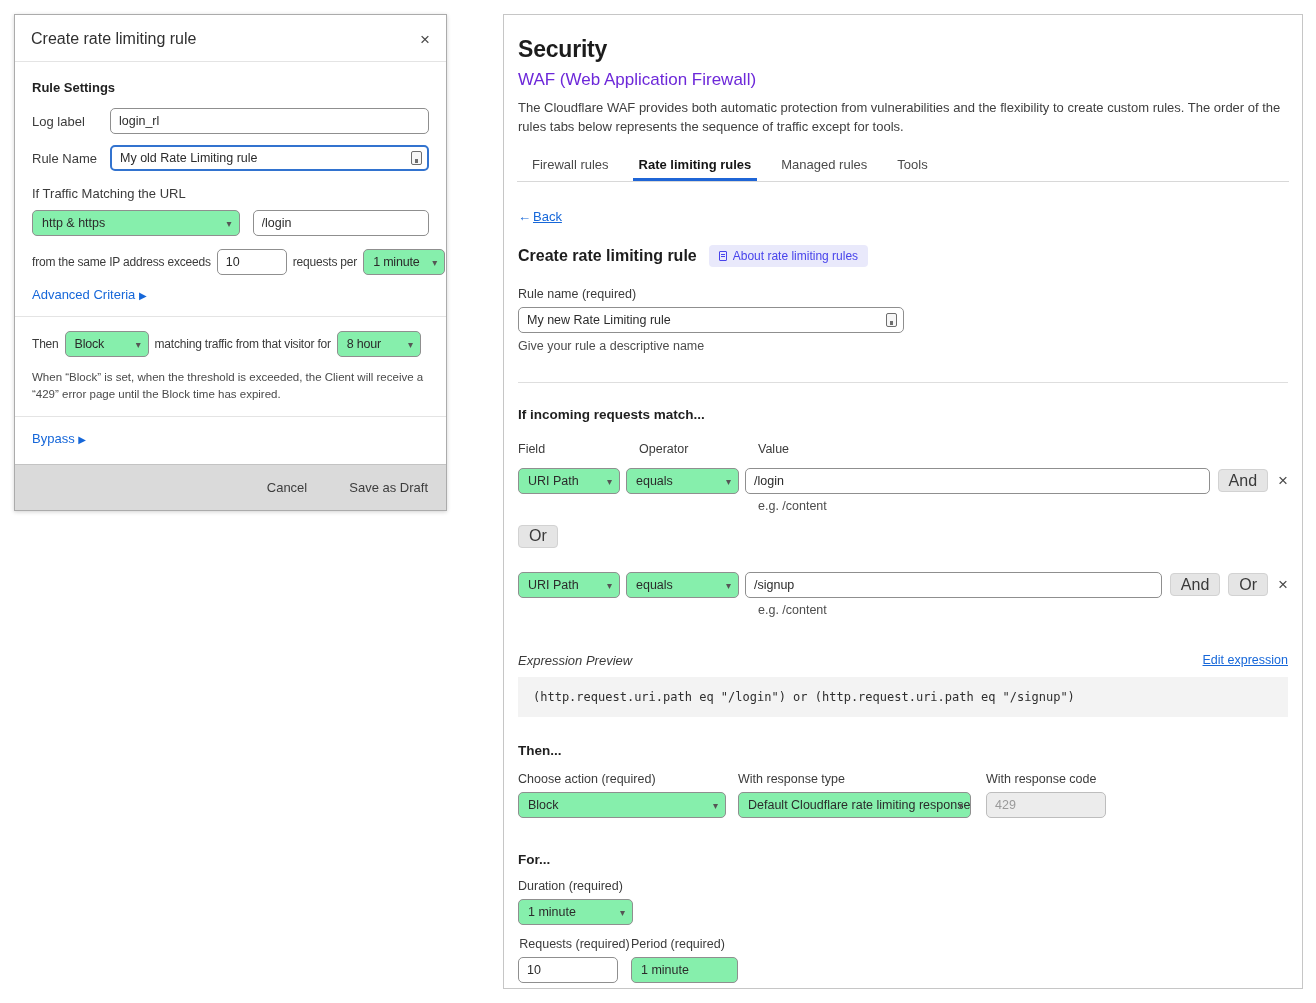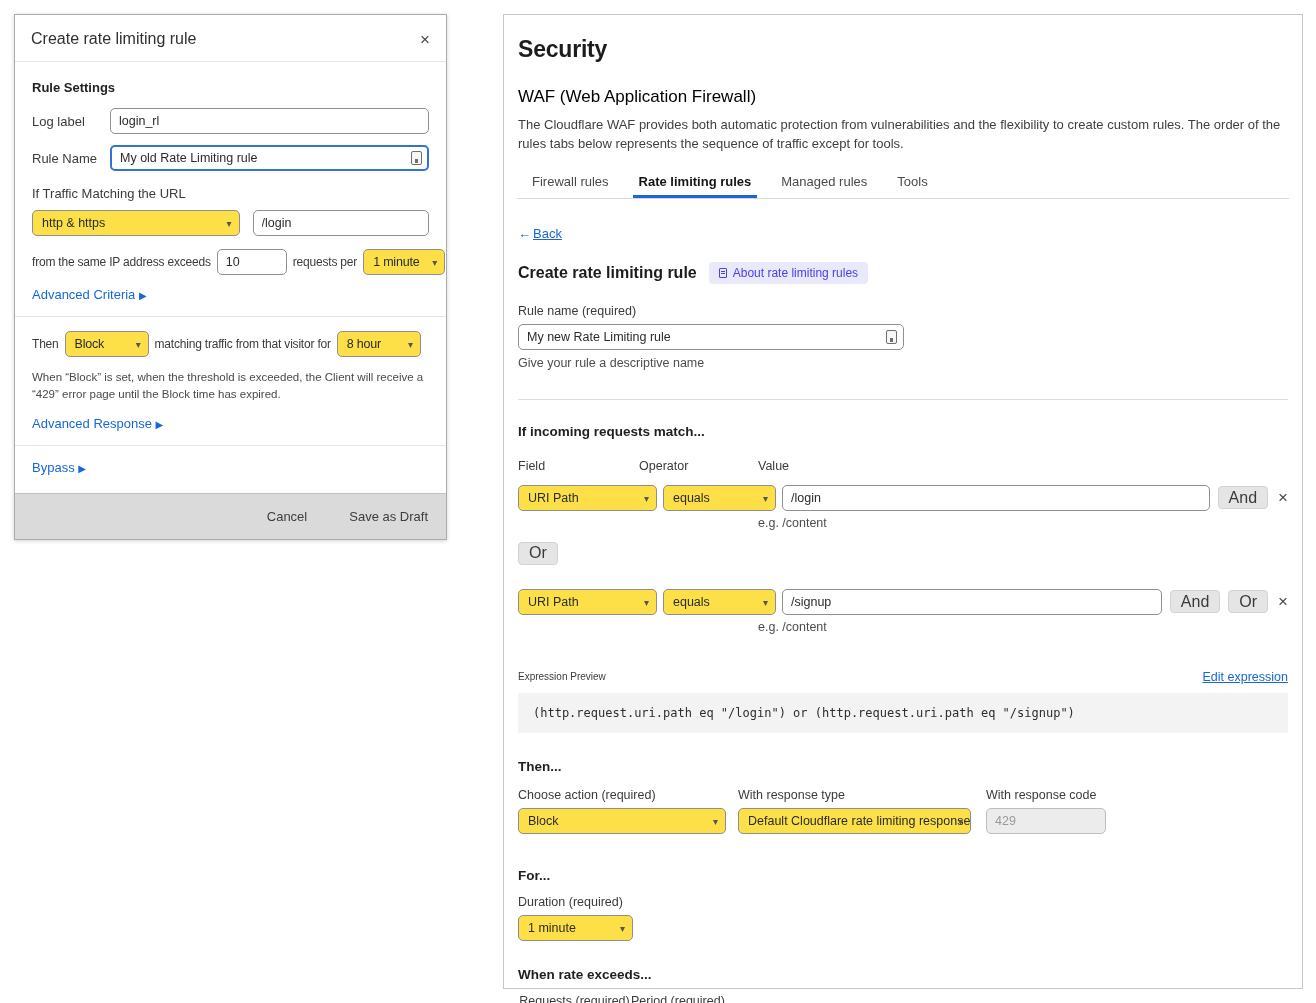--- a/index.html
+++ b/index.html
@@ -1,20 +1,20 @@
 <!DOCTYPE html>
 <html><head>
 <meta charset="utf-8">
 <style>
   * { margin:0; padding:0; box-sizing:border-box; }
   html,body { width:1316px; height:1003px; background:#fff; font-family:"Liberation Sans","DejaVu Sans",sans-serif; color:#222; }
   .stage { position:relative; width:1316px; height:1003px; background:#fff; overflow:hidden; }
 
   
-  .sel { position:relative; height:26px; border:1px solid #8f8f8f; border-radius:5px; background:#fde047;
+  .sel { position:relative; height:26px; border:1px solid #8f8f8f; border-radius:5px; background:#86efac;
          display:flex; align-items:center; padding:0 20px 0 9px; font-size:12.5px; color:#2b2b2b; white-space:nowrap; cursor:pointer; }
   .sel .arr { position:absolute; right:7px; top:50%; transform:translateY(-50%); font-size:10px; color:#555; }
   .txt { height:26px; border:1px solid #8f8f8f; border-radius:5px; background:#fff; font-size:12.5px; color:#2b2b2b;
          padding:0 8px; font-family:inherit; width:100%; }
   .txt:disabled { background:#ececec; border-color:#bdbdbd; color:#9a9a9a; }
   .ghost-btn { height:23px; padding:0 10px; background:#e5e5e5; border:1px solid #d2d2d2; border-radius:4px;
                font-size:16px; color:#3a3a3a; display:inline-flex; align-items:center; cursor:pointer; }
   .xicon { font-size:17px; color:#4a4a4a; cursor:pointer; line-height:1; }
   .link { color:#1667d9; text-decoration:none; cursor:pointer; }
   .lbl { font-size:12.5px; color:#3b3b3b; }
@@ -42,21 +42,21 @@
   .dlg-hr { border:none; border-top:1px solid #e4e4e4; margin:0 -17px 14px; }
   .note { font-size:11.5px; color:#4a4a4a; line-height:1.5; margin:2px 0 12px; }
   .dlg-foot { margin-top:4px; background:#dadada; border-top:1px solid #c3c3c3; padding:15px 18px;
               display:flex; justify-content:flex-end; gap:42px; }
   .foot-btn { font-size:13px; color:#3d3d3d; cursor:pointer; }
 
   
   .panel { position:absolute; left:503px; top:14px; width:800px; height:975px; background:#fff;
            border:1px solid #c6c6c6; padding:0 14px; }
   .p-title { font-size:23px; font-weight:bold; color:#1c1c1c; margin-top:21px; letter-spacing:-0.2px; }
-  .p-sub { font-size:17px; color:#000000; margin-top:24px; font-weight:normal; }
+  .p-sub { font-size:17px; color:#6d28d9; margin-top:7px; font-weight:normal; }
   .p-desc { font-size:13px; color:#3f3f3f; line-height:1.45; margin-top:9px; }
   .tabs { display:flex; gap:30px; margin-top:20px; padding-left:14px; }
   .tab { font-size:13px; color:#4a4a4a; padding-bottom:9px; cursor:pointer; position:relative; }
   .tab.active { color:#141414; font-weight:bold; }
   .tab.active::after { content:""; position:absolute; left:-6px; right:-6px; bottom:0; height:3px; background:#1f65d6; }
   .tabs-rule { border:none; border-top:1px solid #d8d8d8; margin:0 -1px; }
   .back { display:inline-flex; align-items:center; gap:2px; font-size:13px; margin-top:27px; }
   .back u { text-decoration:underline; }
   .form-title-row { display:flex; align-items:center; gap:12px; margin-top:20px; }
   .form-title { font-size:16px; font-weight:bold; color:#1d1d1d; }
@@ -66,29 +66,29 @@
   .doc-icon::after { content:""; position:absolute; left:1px; right:1px; top:2px; height:1px; background:#4843eb;
                      box-shadow:0 2px 0 #4843eb; }
   .field-lbl { font-size:12.5px; color:#3b3b3b; margin-bottom:6px; }
   .helper { font-size:12.5px; color:#4d4d4d; margin-top:6px; }
   .p-hr { border:none; border-top:1px solid #dedede; margin-top:29px; }
   .sec-h { font-size:13.5px; font-weight:bold; color:#1f1f1f; }
   .cond-labels { display:flex; margin-top:20px; }
   .cond-labels span:nth-child(1){ width:121px; }
   .cond-labels span:nth-child(2){ width:119px; }
   .cond-row { display:flex; align-items:center; margin-top:6px; }
-  .cond-row .sel { width:139px; margin-right:6px; flex:none; }
+  .cond-row .sel { width:102px; margin-right:6px; flex:none; }
   .cond-row .val { flex:1; }
   .cond-row .ghost-btn { margin-left:8px; flex:none; }
   .cond-row .xicon { margin-left:10px; flex:none; }
   .cond-hint { font-size:12.5px; color:#4d4d4d; margin:5px 0 0 240px; }
   .or-standalone { margin-top:12px; }
   .expr-row { display:flex; justify-content:space-between; align-items:center; margin-top:36px; }
   .expr-row .link { font-size:12.5px; text-decoration:underline; }
-  .expr-lbl { font-size:10px; color:#3b3b3b; }
+  .expr-lbl { font-size:13px; color:#3b3b3b;font-style:italic; }
   .code-box { margin-top:9px; background:#f3f3f3; padding:13px 15px; font-family:"DejaVu Sans Mono","Liberation Mono",monospace;
               font-size:12px; color:#2e2e2e; white-space:nowrap; }
   .three-col { display:flex; margin-top:14px; }
   .col-a { width:208px; margin-right:12px; }
   .col-b { width:233px; margin-right:15px; }
   .col-c { width:120px; }
   .mt26 { margin-top:26px; } .mt34 { margin-top:34px; }
   .rate-cols { display:flex; margin-top:14px; }
 </style>
 </head>
@@ -156,24 +156,20 @@
         </div>
         <span>matching traffic from that visitor for</span>
         <div class="sel" style="width:84px; flex:none;">
           <span>8 hour</span>
           <span class="arr">▾</span>
         </div>
       </div>
 
       <p class="note">When “Block” is set, when the threshold is exceeded, the Client will receive a “429” error page until the Block time has expired.</p>
 
-      <a class="link dlg-link">
-        <span>Advanced Response</span>
-        <span style="font-size:10px;">▶</span>
-      </a>
 
       <hr class="dlg-hr">
 
       <a class="link dlg-link" style="margin-bottom:18px;">
         <span>Bypass</span>
         <span style="font-size:10px;">▶</span>
       </a>
     </div>
 
     <div class="dlg-foot">
@@ -292,21 +288,20 @@
       </div>
     </div>
 
     <div class="sec-h mt34">For...</div>
     <div class="field-lbl" style="margin-top:12px;">Duration (required)</div>
     <div class="sel" style="width:115px;">
       <span>1 minute</span>
       <span class="arr">▾</span>
     </div>
 
-    <div class="sec-h mt26">When rate exceeds...</div>
     <div style="display:flex; margin-top:12px;text-align:center;">
       <div class="field-lbl" style="width:113px;">Requests (required)</div>
       <div class="field-lbl">Period (required)</div>
     </div>
     <div class="rate-cols" style="margin-top:0;">
       <input class="txt" style="width: 100px; margin-right: 13px;" value="10">
       <div class="sel" style="width:107px;">
         <span>1 minute</span>
 
       </div>

